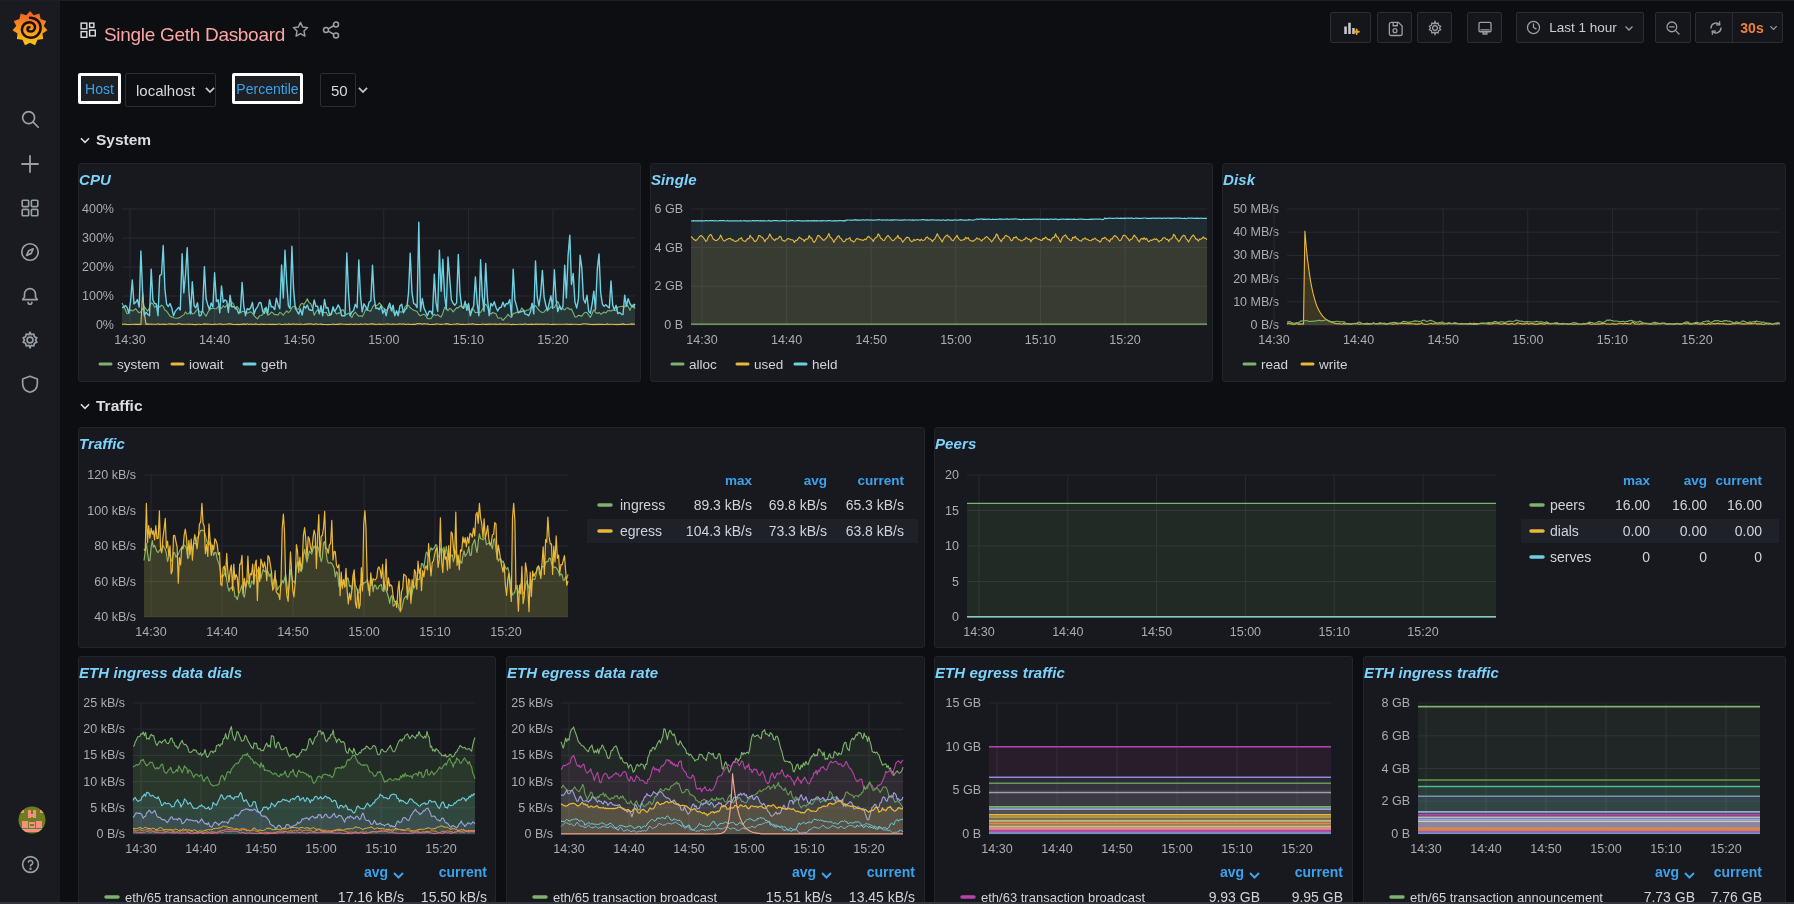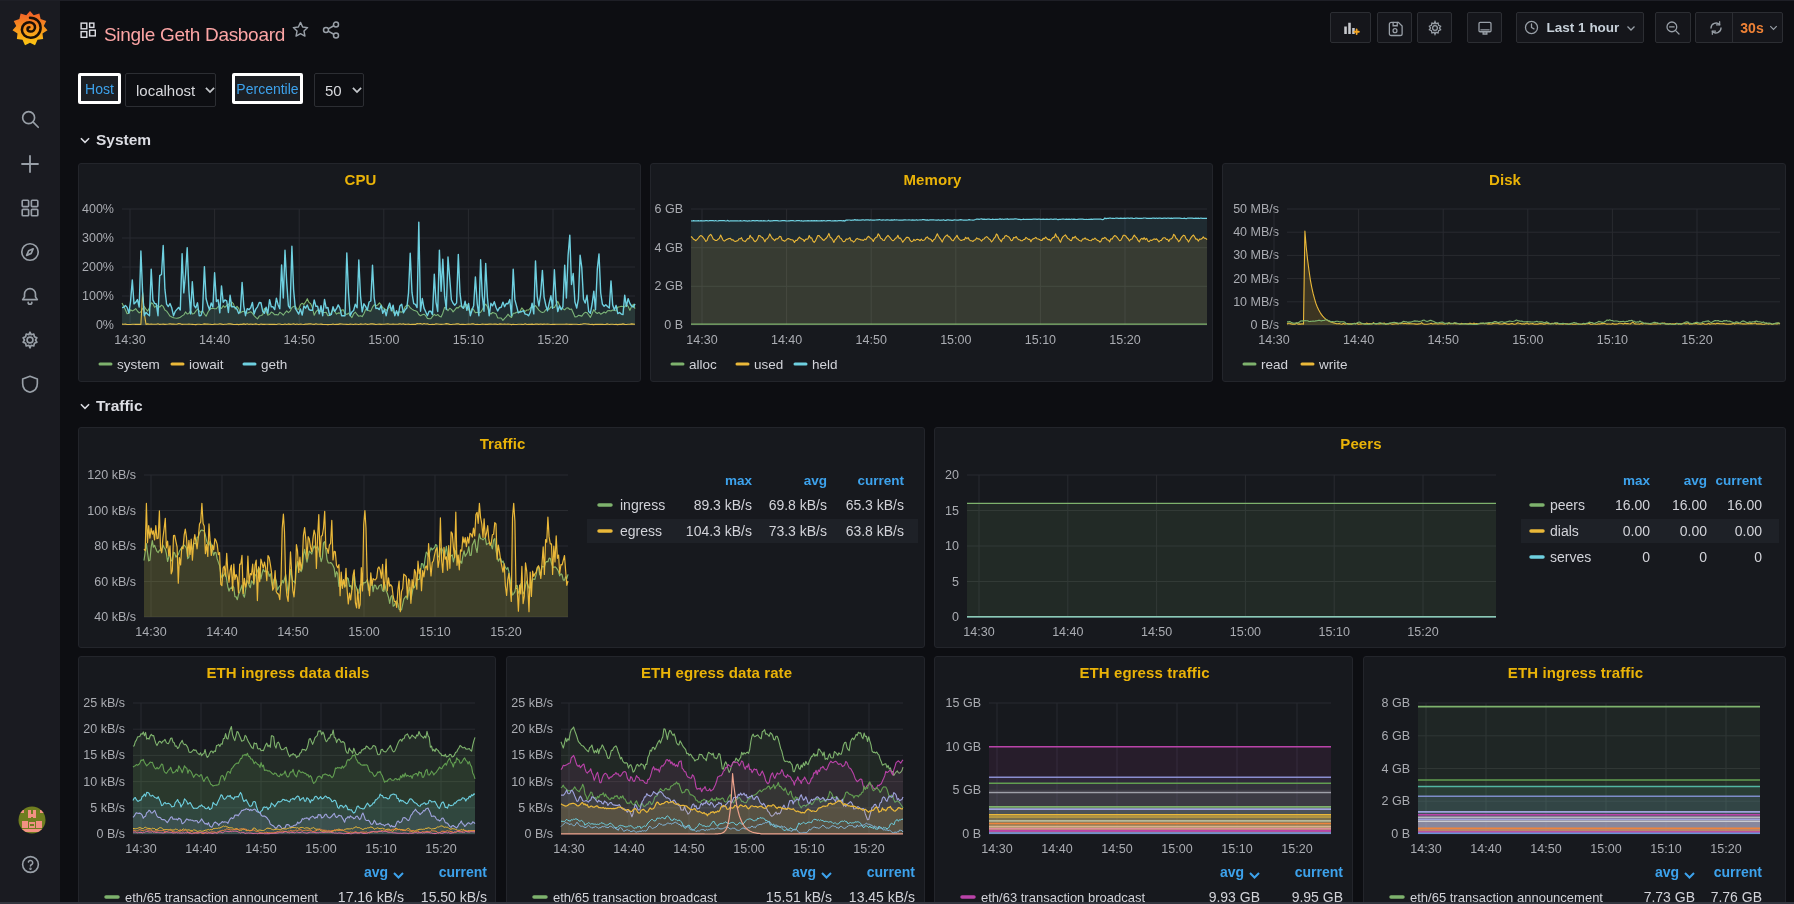--- a/index.html
+++ b/index.html
@@ -7,21 +7,21 @@
 #botline { position:fixed; left:0; bottom:0; width:1794px; height:2px; background:#33353e; z-index:9; }
 #main { position:absolute; left:60px; top:0; width:1734px; height:904px; }
 #navbar { position:absolute; left:0; top:0; width:1734px; height:58px; }
 .tbtn { position:absolute; top:12px; height:31px; border:1px solid #2c2e33; border-radius:2px; display:flex; align-items:center; justify-content:center; background:#15161b; }
 #submenu { position:absolute; left:0; top:0; width:1734px; height:110px; }
 .chip { position:absolute; top:73px; height:31px; background:#1c1f24; border:3px solid #ffffff; border-radius:2px; display:flex; align-items:center; justify-content:center; }
 .drop { position:absolute; top:73px; height:31px; border:1px solid #2c2e33; border-radius:2px; display:flex; align-items:center; padding:16px 10px; }
 #dash { position:absolute; left:-60px; top:8px; width:1734px; height:752px; }
 .panel { position:absolute; background:#17191e; border:1px solid #23252b; border-radius:3px; }
 .panel { overflow:hidden; }
-.pt { position:absolute; top:7px; text-align:center; font-size:15px; font-weight:bold; color:#eab308; letter-spacing:.1px; }
+.pt { position:absolute; top:7px; text-align:left; font-size:15px; font-weight:bold; color:#7dd3fc; letter-spacing:.1px;font-style:italic; }
 svg text { font-family:"Liberation Sans",sans-serif; }
 </style></head><body>
 <div id="topline"></div>
 <div id="botline"></div>
 <div id="sidebar">
     <div style="position:absolute;left:10px;top:9px;width:40px;height:40px">
 <svg width="40" height="40" viewBox="0 0 64 64">
 <defs>
           <linearGradient id="lg" x1="0" y1="1" x2="0" y2="0">
 <stop offset="0" stop-color="#fcc812"></stop>
@@ -131,21 +131,21 @@
           <rect x="4" y="4.5" width="16" height="12.5" rx="1.5"></rect>
           <line x1="6.5" y1="14.5" x2="17.5" y2="14.5"></line>
           <path d="M9.5 20 h5 v-3 h-5 z"></path>
         </svg>
       </div>
       <div class="tbtn" style="left:1456px;width:128px">
 <svg width="17" height="17" viewBox="0 0 24 24" fill="none" stroke="#99a0a8" stroke-width="1.8" stroke-linecap="round">
           <circle cx="12" cy="12" r="8.5"></circle>
           <path d="M12 7 v5 l3.5 2"></path>
         </svg>
-<span style="color:#c7d0d9;font-size:13.5px;font-weight:bold;margin:0 6px 0 7px">Last 1 hour</span>
+<span style="color:#c7d0d9;font-size:13.5px;font-weight:normal;margin:0 6px 0 7px">Last 1 hour</span>
 <svg width="12" height="12" viewBox="0 0 24 24" fill="none" stroke="#99a0a8" stroke-width="2.5">
           <path d="M5 9 l7 7 7-7"></path>
         </svg>
       </div>
       <div class="tbtn" style="left:1595px;width:36px">
         <svg width="18" height="18" viewBox="0 0 24 24" fill="none" stroke="#99a0a8" stroke-width="1.7" stroke-linecap="round">
           <circle cx="10.5" cy="10.5" r="6.5"></circle>
           <line x1="15.5" y1="15.5" x2="20" y2="20"></line>
           <line x1="7.5" y1="10.5" x2="13.5" y2="10.5"></line>
         </svg>
@@ -171,21 +171,21 @@
       </div>
       <div class="drop" style="left:65px;width:91px">
         <span style="color:#d8d9dd;font-size:15px">localhost</span>
 <svg width="14" height="14" viewBox="0 0 24 24" fill="none" stroke="#c5c8cc" stroke-width="3" style="margin-left:8px;flex-shrink:0">
           <polyline points="5,8.5 12,15.5 19,8.5"></polyline>
         </svg>
       </div>
       <div class="chip" style="left:172px;width:71px">
         <span style="color:#3da2ec;font-size:14px">Percentile</span>
       </div>
-      <div class="drop" style="left:254px;width:50px">
+      <div class="drop" style="left:260px;width:36px">
         <span style="color:#d8d9dd;font-size:15px">50</span>
 <svg width="14" height="14" viewBox="0 0 24 24" fill="none" stroke="#c5c8cc" stroke-width="3" style="margin-left:8px;flex-shrink:0">
           <polyline points="5,8.5 12,15.5 19,8.5"></polyline>
         </svg>
       </div>
     </div>
 <div id="dash">
 <div style="position:absolute;left:78px;top:117px;height:30px;display:flex;align-items:center">
 <svg width="14" height="14" viewBox="0 0 24 24" fill="none" stroke="#dcdde3" stroke-width="2.6" style="margin-right:4px">
           <path d="M5 9 l7 7 7-7"></path>
@@ -231,21 +231,21 @@
           <path d="M43.0,143.5 L44.7,143.2 L46.4,141.4 L48.1,143.4 L49.9,149.0 L51.6,137.0 L53.3,115.9 L55.0,139.9 L56.7,138.3 L58.4,135.6 L60.2,143.0 L61.9,87.0 L63.6,127.7 L65.3,151.7 L67.0,148.3 L68.7,150.3 L70.5,151.7 L72.2,105.1 L73.9,135.9 L75.6,139.4 L77.3,140.0 L79.0,151.7 L80.7,111.7 L82.5,110.5 L84.2,81.5 L85.9,125.2 L87.6,140.2 L89.3,142.5 L91.0,139.6 L92.8,144.1 L94.5,151.7 L96.2,147.4 L97.9,145.4 L99.6,143.4 L101.3,146.0 L103.1,89.6 L104.8,128.9 L106.5,110.5 L108.2,83.6 L109.9,126.2 L111.6,149.9 L113.3,117.6 L115.1,141.5 L116.8,143.9 L118.5,138.8 L120.2,151.7 L121.9,151.6 L123.6,146.2 L125.4,102.6 L127.1,134.7 L128.8,140.9 L130.5,145.8 L132.2,139.0 L133.9,143.1 L135.6,108.7 L137.4,137.5 L139.1,135.7 L140.8,148.8 L142.5,121.9 L144.2,138.2 L145.9,136.0 L147.7,136.9 L149.4,148.5 L151.1,131.3 L152.8,142.9 L154.5,142.6 L156.2,143.4 L158.0,145.3 L159.7,149.6 L161.4,147.2 L163.1,118.4 L164.8,141.8 L166.5,151.7 L168.2,144.7 L170.0,145.7 L171.7,143.7 L173.4,138.4 L175.1,150.1 L176.8,145.1 L178.5,142.8 L180.3,138.5 L182.0,138.8 L183.7,147.2 L185.4,149.2 L187.1,143.2 L188.8,149.4 L190.6,135.7 L192.3,142.9 L194.0,142.8 L195.7,145.6 L197.4,134.1 L199.1,140.7 L200.8,144.8 L202.6,100.9 L204.3,134.0 L206.0,86.3 L207.7,118.3 L209.4,141.8 L211.1,144.3 L212.9,82.3 L214.6,125.6 L216.3,144.4 L218.0,147.1 L219.7,150.1 L221.4,145.0 L223.2,151.0 L224.9,141.9 L226.6,144.2 L228.3,141.0 L230.0,145.5 L231.7,146.3 L233.4,146.3 L235.2,135.9 L236.9,142.2 L238.6,142.1 L240.3,149.9 L242.0,141.6 L243.7,151.7 L245.5,135.5 L247.2,144.1 L248.9,143.5 L250.6,151.4 L252.3,150.5 L254.0,142.8 L255.7,147.4 L257.5,144.7 L259.2,140.9 L260.9,144.1 L262.6,151.7 L264.3,151.7 L266.0,151.7 L267.8,88.9 L269.5,128.6 L271.2,151.7 L272.9,148.0 L274.6,146.5 L276.3,140.3 L278.1,143.8 L279.8,95.9 L281.5,131.7 L283.2,147.9 L284.9,139.8 L286.6,142.4 L288.3,146.2 L290.1,138.0 L291.8,137.0 L293.5,101.1 L295.2,134.0 L296.9,144.5 L298.6,144.1 L300.4,145.6 L302.1,141.4 L303.8,149.3 L305.5,145.4 L307.2,151.7 L308.9,143.6 L310.7,139.1 L312.4,146.9 L314.1,141.2 L315.8,151.7 L317.5,146.6 L319.2,151.7 L320.9,141.9 L322.7,140.2 L324.4,148.9 L326.1,145.8 L327.8,144.1 L329.5,129.1 L331.2,89.2 L333.0,128.7 L334.7,139.7 L336.4,140.4 L338.1,143.6 L339.8,58.1 L341.5,147.2 L343.3,134.5 L345.0,144.1 L346.7,147.8 L348.4,151.7 L350.1,147.3 L351.8,147.1 L353.5,150.6 L355.3,110.1 L357.0,138.1 L358.7,147.5 L360.4,86.1 L362.1,127.3 L363.8,95.2 L365.6,131.4 L367.3,145.5 L369.0,93.0 L370.7,114.1 L372.4,135.7 L374.1,139.2 L375.8,141.2 L377.6,138.8 L379.3,90.4 L381.0,129.2 L382.7,142.7 L384.4,144.2 L386.1,137.3 L387.9,146.4 L389.6,139.5 L391.3,151.7 L393.0,146.3 L394.7,141.4 L396.4,112.9 L398.2,139.3 L399.9,151.7 L401.6,95.8 L403.3,131.7 L405.0,147.2 L406.7,99.5 L408.4,133.3 L410.2,151.7 L411.9,139.3 L413.6,141.8 L415.3,137.7 L417.0,143.2 L418.7,147.0 L420.5,143.7 L422.2,143.3 L423.9,138.1 L425.6,142.7 L427.3,139.5 L429.0,139.7 L430.8,135.6 L432.5,151.7 L434.2,105.1 L435.9,135.9 L437.6,142.1 L439.3,148.9 L441.0,148.0 L442.8,147.5 L444.5,146.6 L446.2,150.1 L447.9,150.4 L449.6,151.7 L451.3,148.3 L453.1,139.1 L454.8,149.9 L456.5,96.9 L458.2,132.1 L459.9,142.0 L461.6,130.7 L463.4,106.4 L465.1,133.1 L466.8,141.2 L468.5,146.8 L470.2,139.2 L471.9,131.8 L473.6,144.4 L475.4,105.8 L477.1,136.2 L478.8,147.6 L480.5,141.8 L482.2,145.7 L483.9,142.7 L485.7,101.1 L487.4,134.0 L489.1,91.3 L490.8,71.1 L492.5,120.5 L494.2,109.5 L495.9,137.8 L497.7,144.0 L499.4,135.2 L501.1,91.1 L502.8,103.7 L504.5,135.2 L506.2,139.0 L508.0,131.3 L509.7,147.6 L511.4,149.2 L513.1,140.0 L514.8,127.1 L516.5,145.7 L518.3,105.1 L520.0,89.9 L521.7,129.0 L523.4,140.1 L525.1,142.3 L526.8,140.7 L528.5,142.5 L530.3,144.0 L532.0,116.9 L533.7,141.1 L535.4,146.1 L537.1,141.3 L538.8,149.6 L540.6,148.5 L542.3,150.1 L544.0,150.5 L545.7,131.2 L547.4,142.3 L549.1,134.6 L550.9,139.5 L552.6,142.0 L554.3,143.1 L556.0,139.9" fill="none" stroke="#6ED0E0" stroke-width="1.4" stroke-linejoin="round"></path>
           <line x1="21" y1="200" x2="32" y2="200" stroke="#7EB26D" stroke-width="3" stroke-linecap="round"></line>
           <text x="38" y="204.5" fill="#d2d3d9" font-size="13.5">system</text>
           <line x1="93.0" y1="200" x2="104.0" y2="200" stroke="#EAB839" stroke-width="3" stroke-linecap="round"></line>
           <text x="110.0" y="204.5" fill="#d2d3d9" font-size="13.5">iowait</text>
           <line x1="165.0" y1="200" x2="176.0" y2="200" stroke="#6ED0E0" stroke-width="3" stroke-linecap="round"></line>
           <text x="182.0" y="204.5" fill="#d2d3d9" font-size="13.5">geth</text>
         </svg>
       </div>
       <div class="panel" style="left:650px;top:155px;width:563px;height:219px">
-        <div class="pt" style="width:563px">Memory</div>
+        <div class="pt" style="width:563px">Single</div>
         <svg width="563" height="219" style="position:absolute;left:0;top:0">
           <line x1="40" y1="161.0" x2="556" y2="161.0" stroke="#292b30" stroke-width="1"></line>
           <text x="32" y="165.0" fill="#aaacb2" font-size="12.5" text-anchor="end">0 B</text>
           <line x1="40" y1="122.3" x2="556" y2="122.3" stroke="#292b30" stroke-width="1"></line>
           <text x="32" y="126.3" fill="#aaacb2" font-size="12.5" text-anchor="end">2 GB</text>
           <line x1="40" y1="83.7" x2="556" y2="83.7" stroke="#292b30" stroke-width="1"></line>
           <text x="32" y="87.7" fill="#aaacb2" font-size="12.5" text-anchor="end">4 GB</text>
           <line x1="40" y1="45.0" x2="556" y2="45.0" stroke="#292b30" stroke-width="1"></line>
           <text x="32" y="49.0" fill="#aaacb2" font-size="12.5" text-anchor="end">6 GB</text>
           <line x1="51.0" y1="45" x2="51.0" y2="161" stroke="#292b30" stroke-width="1"></line>

